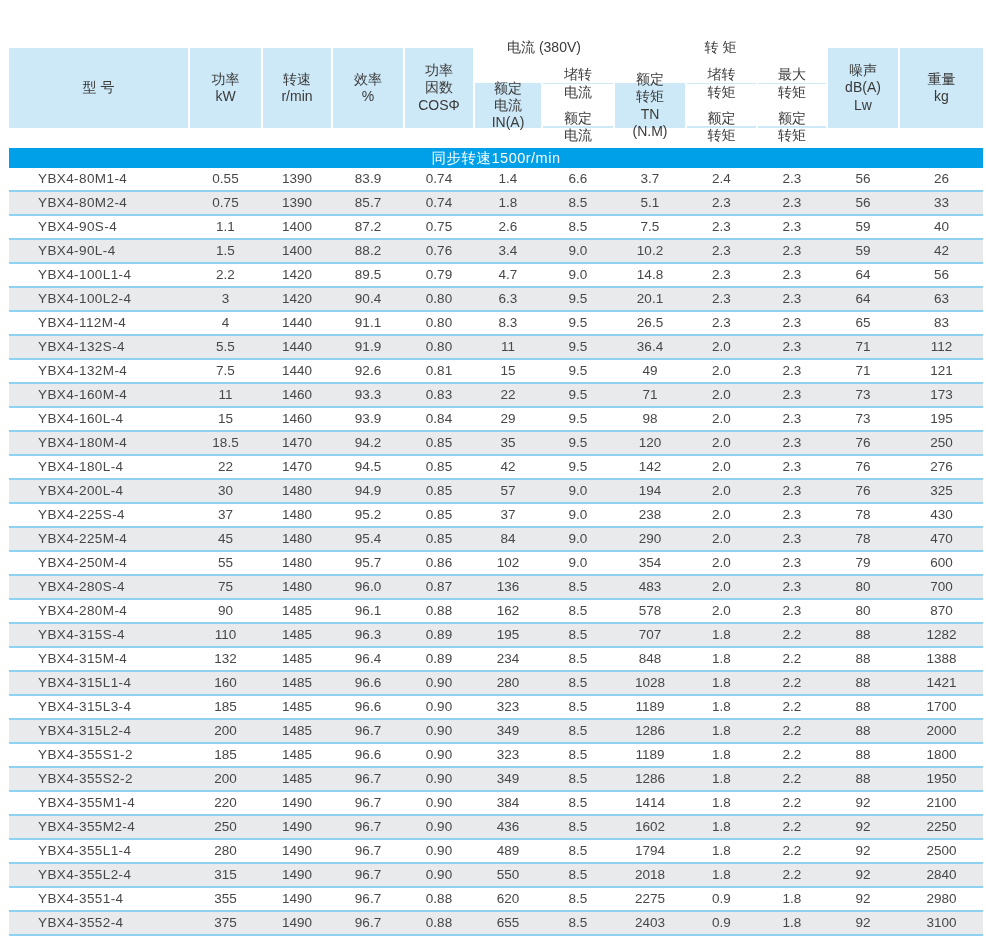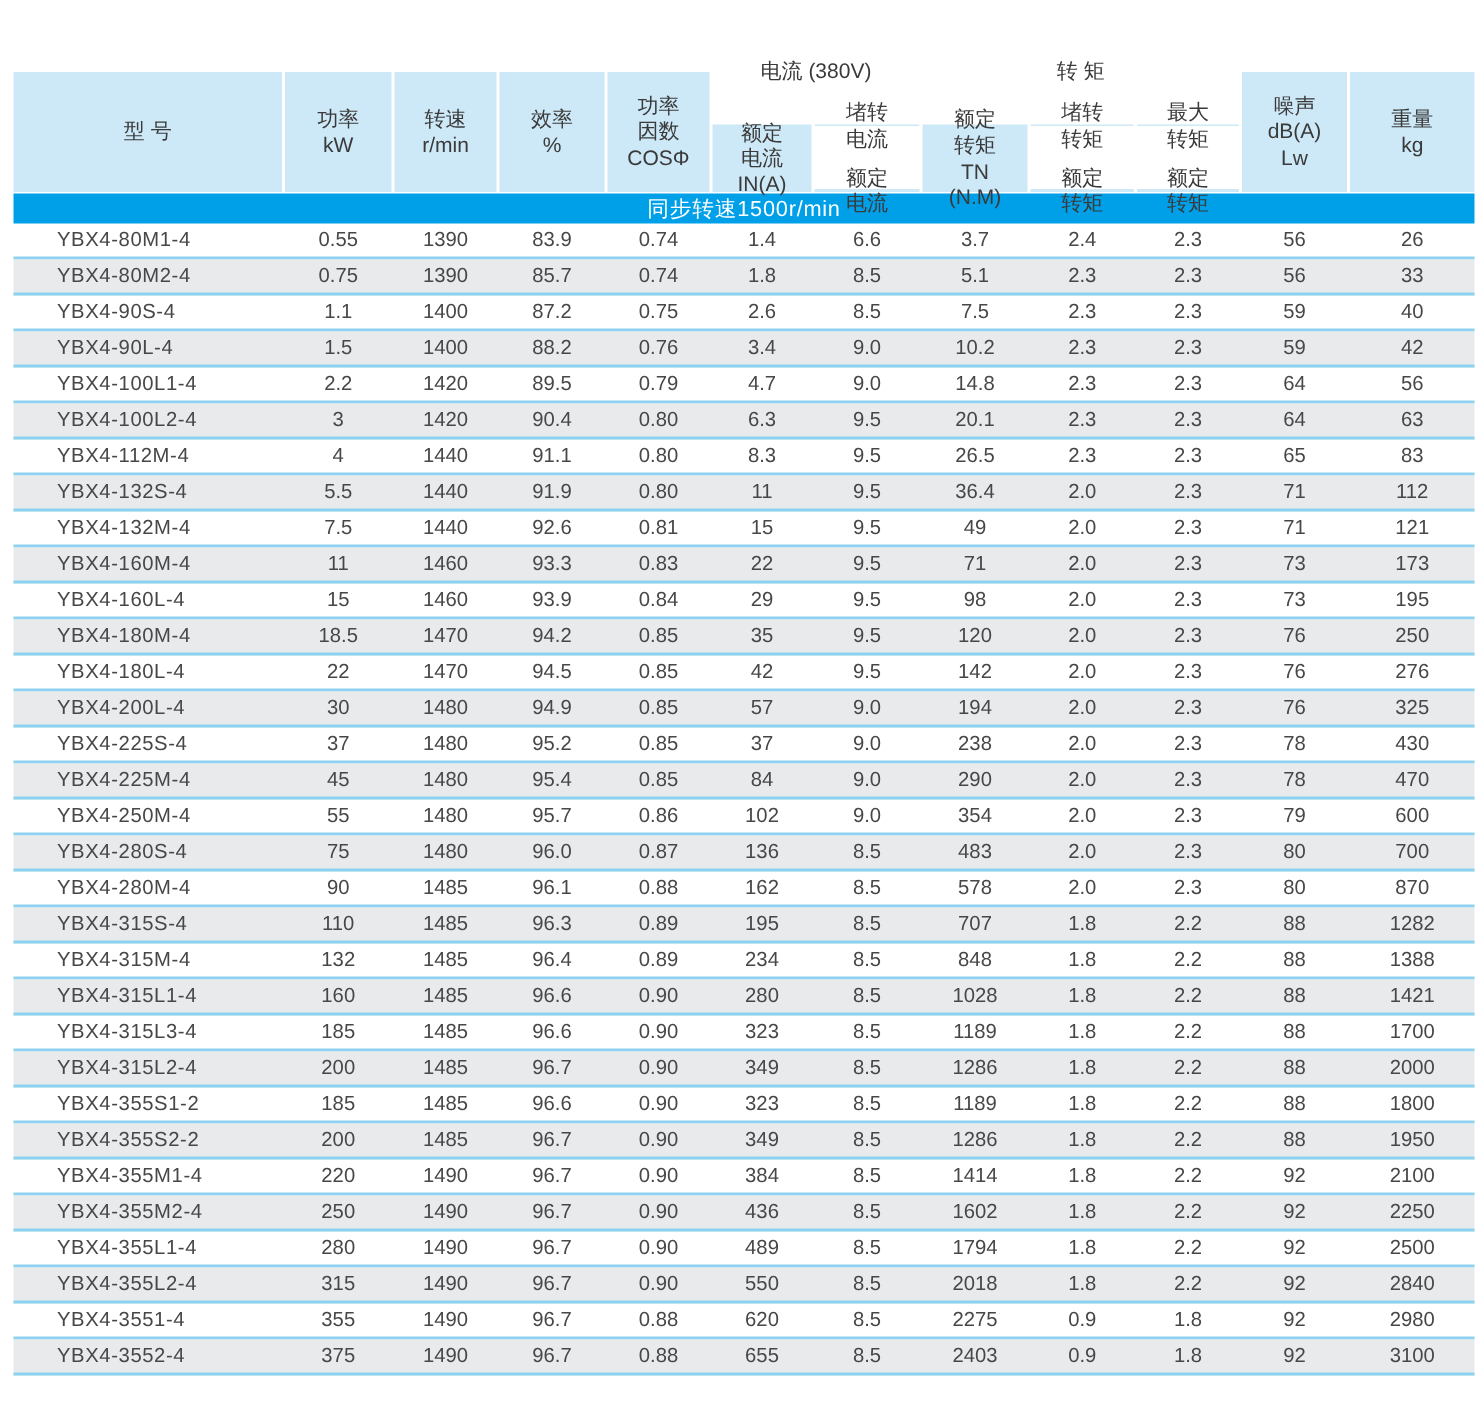--- a/index.html
+++ b/index.html
@@ -37,21 +37,21 @@
   .r123{grid-row:1/4;}
   .r23{grid-row:2/4;}
   .gc-current{grid-column:6/8;grid-row:1;}
   .gc-torque{grid-column:8/11;grid-row:1;}
   .col1{grid-column:1;}.col2{grid-column:2;}.col3{grid-column:3;}.col4{grid-column:4;}
   .col5{grid-column:5;}.col6{grid-column:6;}.col7{grid-column:7;}.col8{grid-column:8;}
   .col9{grid-column:9;}.col10{grid-column:10;}.col11{grid-column:11;}.col12{grid-column:12;}
   .row2{grid-row:2;border-radius:12px;}
   .row3{grid-row:3;}
   .banner{
-    margin-top:1px;height:20px;background:var(--banner-bg);
+    margin-top:20px;height:20px;background:var(--banner-bg);
     display:flex;align-items:center;justify-content:center;
     color:#fff;font-size:14.5px;letter-spacing:.5px;
   }
   .tbody{width:100%;}
   .trow{
     height:24px;border-bottom:2px solid var(--row-line);
     align-items:center;font-size:13.5px;
   }
   .trow.alt{background:var(--row-alt);}
   .cell{text-align:center;line-height:22px;}

